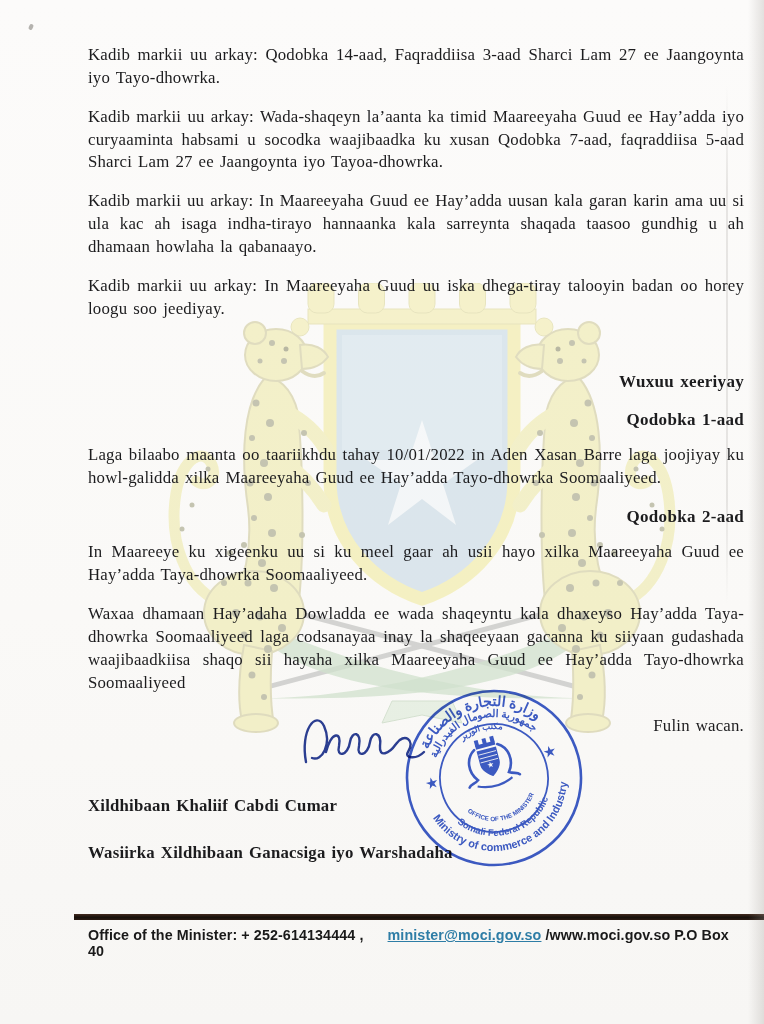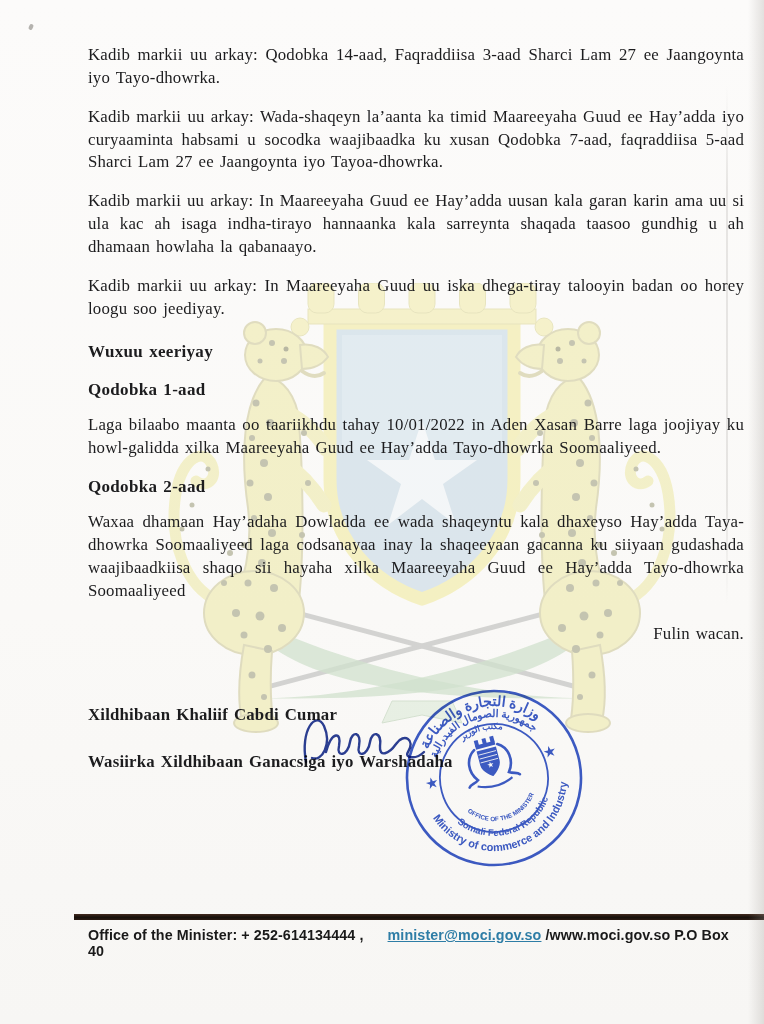--- a/index.html
+++ b/index.html
@@ -12,22 +12,22 @@
              background:linear-gradient(90deg,rgba(170,165,160,0) 0%,rgba(160,155,150,.28) 100%);}
   .crease{position:absolute;left:726px;top:85px;width:2px;height:520px;
           background:linear-gradient(180deg,rgba(120,115,110,0) 0%,rgba(120,115,110,.16) 20%,rgba(120,115,110,.16) 80%,rgba(120,115,110,0) 100%);}
   .speck{position:absolute;left:29px;top:24px;width:4px;height:6px;
          background:rgba(95,90,85,.45);transform:rotate(25deg);border-radius:2px;}
   
   .content{position:absolute;left:88px;top:44px;width:656px;
            font-size:16.8px;line-height:1.36;letter-spacing:.2px;word-spacing:1.6px;
            text-align:justify;}
   .content p{margin:0 0 16px 0;}
-  .content p.gap-lg{margin-bottom:20px;}
-  h3.center{margin:0 0 13px 0;text-align:left;font-size:17px;font-weight:bold;
+  .content p.gap-lg{margin-bottom:50px;}
+  h3.center{margin:0 0 13px 0;text-align:right;font-size:17px;font-weight:bold;
             letter-spacing:.3px;}
   h3.center.first{margin-bottom:14px;}
   .closing{font-weight:normal;margin:20px 0 58px 0 !important;text-align:right;}
   .sig-name{font-weight:bold;margin:0 0 24px 0 !important;text-align:left;}
   .sig-title{font-weight:bold;margin:0 !important;text-align:left;}
   
   .watermark{position:absolute;left:152px;top:283px;width:540px;height:450px;
              opacity:.5;pointer-events:none;}
   
   .signature{position:absolute;left:292px;top:700px;mix-blend-mode:multiply;}
@@ -132,20 +132,21 @@
   <div class="content">
     <p>Kadib markii uu arkay: Qodobka 14-aad, Faqraddiisa 3-aad  Sharci Lam 27 ee Jaangoynta iyo Tayo-dhowrka.</p>
     <p>Kadib markii uu arkay: Wada-shaqeyn la’aanta ka timid Maareeyaha Guud ee Hay’adda iyo curyaaminta habsami u socodka waajibaadka ku xusan Qodobka 7-aad, faqraddiisa 5-aad Sharci Lam 27 ee Jaangoynta iyo Tayoa-dhowrka.</p>
     <p>Kadib markii uu arkay: In Maareeyaha Guud ee Hay’adda uusan kala garan karin ama uu si ula kac ah isaga indha-tirayo hannaanka kala sarreynta shaqada taasoo gundhig u ah dhamaan howlaha la qabanaayo.</p>
     <p class="gap-lg">Kadib markii uu arkay: In Maareeyaha Guud uu iska dhega-tiray talooyin badan oo horey loogu soo jeediyay.</p>
 
     <h3 class="center first">Wuxuu xeeriyay</h3>
     <h3 class="center">Qodobka 1-aad</h3>
     <p>Laga bilaabo maanta oo taariikhdu tahay 10/01/2022 in Aden Xasan Barre laga joojiyay ku howl-galidda xilka Maareeyaha Guud ee Hay’adda Tayo-dhowrka Soomaaliyeed.</p>
     <h3 class="center">Qodobka 2-aad</h3>
+    <p>In Maareeye ku xigeenku uu si ku meel gaar ah usii hayo xilka Maareeyaha Guud ee Hay’adda Taya-dhowrka Soomaaliyeed.</p>
     <p>Waxaa dhamaan Hay’adaha Dowladda ee wada shaqeyntu kala dhaxeyso Hay’adda Taya-dhowrka Soomaaliyeed laga codsanayaa inay la shaqeeyaan gacanna ku siiyaan gudashada waajibaadkiisa shaqo sii hayaha xilka Maareeyaha Guud ee Hay’adda Tayo-dhowrka Soomaaliyeed</p>
 
     <p class="closing">Fulin wacan.</p>
     <p class="sig-name">Xildhibaan Khaliif Cabdi Cumar</p>
     <p class="sig-title">Wasiirka Xildhibaan Ganacsiga iyo Warshadaha</p>
   </div>
 
   <svg class="signature" width="140" height="85" viewBox="0 0 140 85">
     <g fill="none" stroke="#2c3f96" stroke-width="2.4" stroke-linecap="round">
       <path d="M14,62 C8,30 24,10 32,26 C40,44 30,62 20,58"></path>

